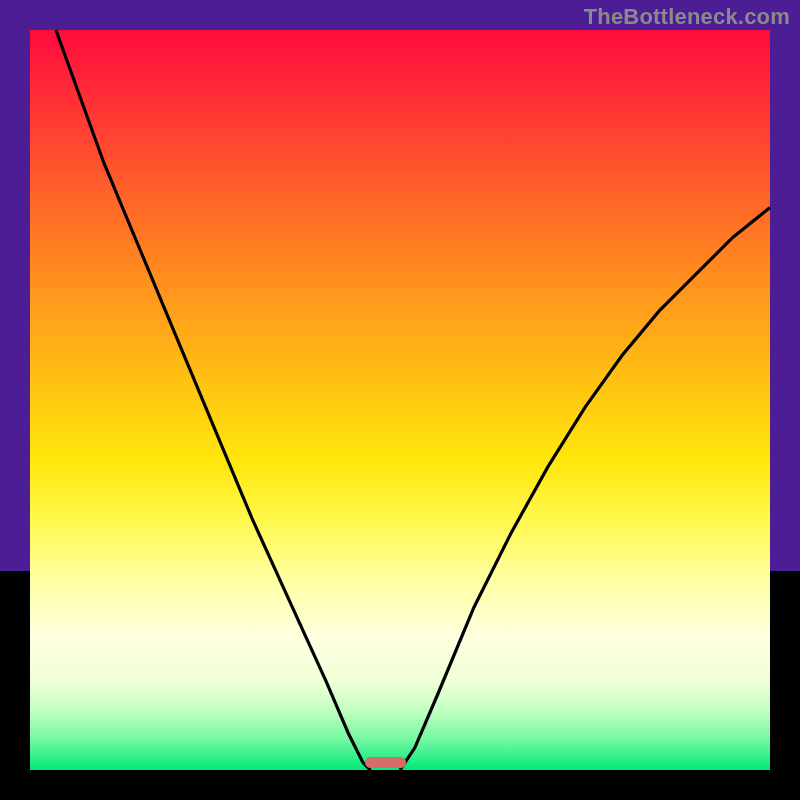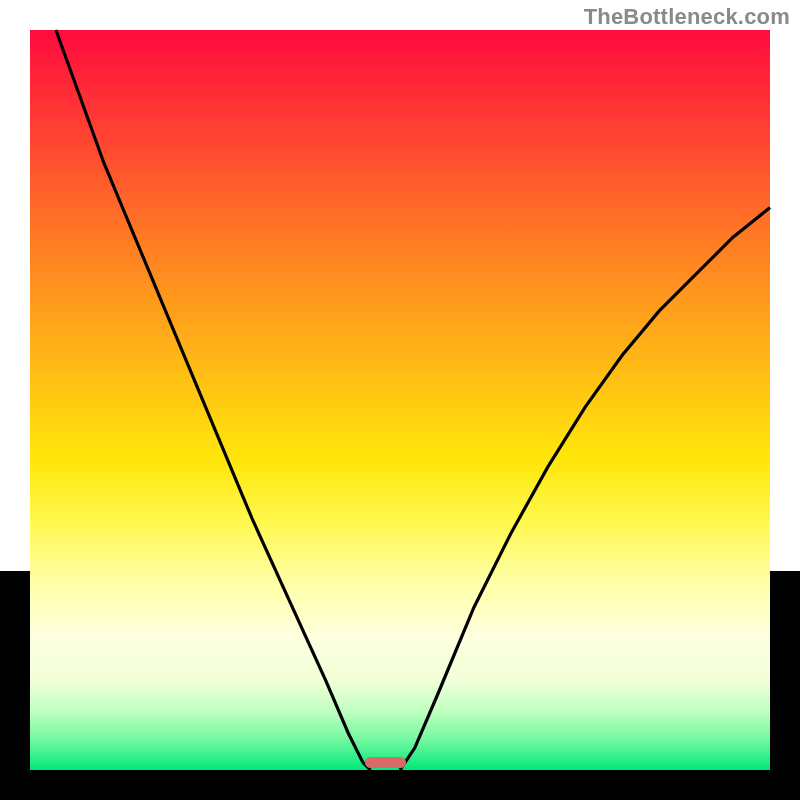--- a/index.html
+++ b/index.html
@@ -7,21 +7,21 @@
     padding: 0;
     width: 800px;
     height: 800px;
     background: #000;
     overflow: hidden;
   }
   .frame {
     position: relative;
     width: 800px;
     height: 571px;
-    background: #ffffff;
+    background: #4c1d95;
   }
   .plot-area {
     position: absolute;
     left: 30px;
     top: 30px;
     width: 740px;
     height: 740px;
     background: linear-gradient(to bottom,
       #ff0b3e 0%,
       #ff3a33 12%,

